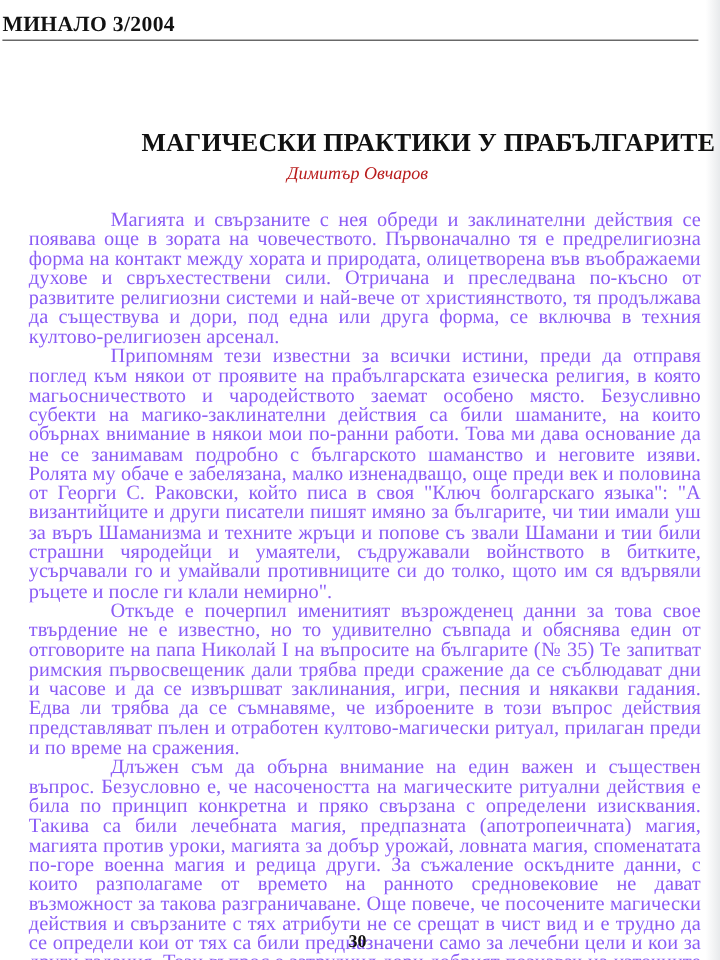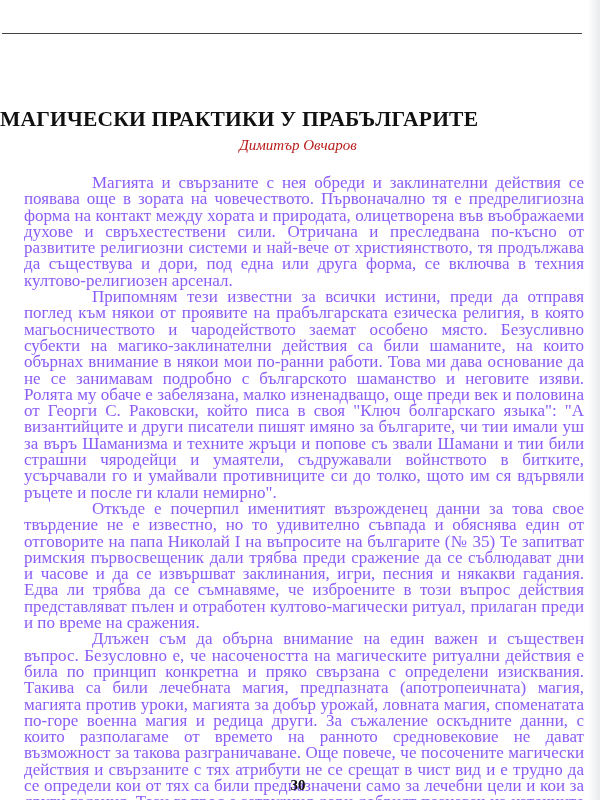--- a/index.html
+++ b/index.html
@@ -19,21 +19,21 @@
     display: flex; justify-content: space-between; align-items: flex-end;
   }
   .header span {
     font-weight: bold; font-size: 18px; letter-spacing: 0.3px; color: #111;
   }
   .header-rule {
     position: absolute; left: 2px; top: 33px; width: 580px; height: 0;
     border-top: 1.5px solid #444;
   }
   .title {
-    position: absolute; left: 0; top: 107px; width: 596px; text-align: left;
+    position: absolute; left: 0; top: 107px; width: 596px; text-align: right;
     font-weight: bold; font-size: 21.5px; letter-spacing: 0.2px; color: #111;
   }
   .author {
     position: absolute; left: 0; top: 137px; width: 596px; text-align: center;
     font-style: italic; font-size: 15px; color: #b91c1c;
   }
   .body-text {
     position: absolute; left: 24px; top: 175px; width: 560px;
     font-size: 17px; line-height: 16.3px; text-align: justify;
     color: #8b5cf6;
@@ -43,20 +43,21 @@
     position: absolute; left: 0; top: 777px; width: 596px; text-align: center;
     font-weight: bold; font-size: 15px; color: #111;
   }
 </style>
 </head>
 <body>
 
 <div class="right-shade"></div>
 
 <div class="header">
+  <span>МИНАЛО  3/2004</span>
 </div>
 <div class="header-rule"></div>
 
 <div class="title">МАГИЧЕСКИ ПРАКТИКИ У ПРАБЪЛГАРИТЕ</div>
 <div class="author">Димитър Овчаров</div>
 
 <div class="body-text">
   <p>Магията и свързаните с нея обреди и заклинателни действия се появава още в зората на човечеството. Първоначално тя е предрелигиозна форма на контакт между хората и природата, олицетворена във въображаеми духове и свръхестествени сили. Отричана и преследвана по-късно от развитите религиозни системи и най-вече от християнството, тя продължава да съществува и дори, под една или друга форма, се включва в техния култово-религиозен арсенал.</p>
   <p>Припомням тези известни за всички истини, преди да отправя поглед към някои от проявите на прабългарската езическа религия, в която магьосничеството и чародейството заемат особено място. Безусливно субекти на магико-заклинателни действия са били шаманите, на които обърнах внимание в някои мои по-ранни работи. Това ми дава основание да не се занимавам подробно с българското шаманство и неговите изяви. Ролята му обаче е забелязана, малко изненадващо, още преди век и половина от Георги С. Раковски, който писа в своя "Ключ болгарскаго языка": "А византийците и други писатели пишят имяно за българите, чи тии имали уш за въръ Шаманизма и техните жръци и попове съ звали Шамани и тии били страшни чяродейци и умаятели, съдружавали войнството в битките, усърчавали го и умайвали противниците си до толко, щото им ся вдървяли ръцете и после ги клали немирно".</p>
   <p>Откъде е почерпил именитият възрожденец данни за това свое твърдение не е известно, но то удивително съвпада и обяснява един от отговорите на папа Николай I на въпросите на българите  (№ 35) Те запитват римския първосвещеник дали трябва преди сражение да се съблюдават дни и часове и да се извършват заклинания, игри, песния и някакви гадания. Едва ли трябва да се съмнавяме, че изброените в този въпрос действия представляват пълен и отработен култово-магически ритуал, прилаган преди и по време на сражения.</p>

